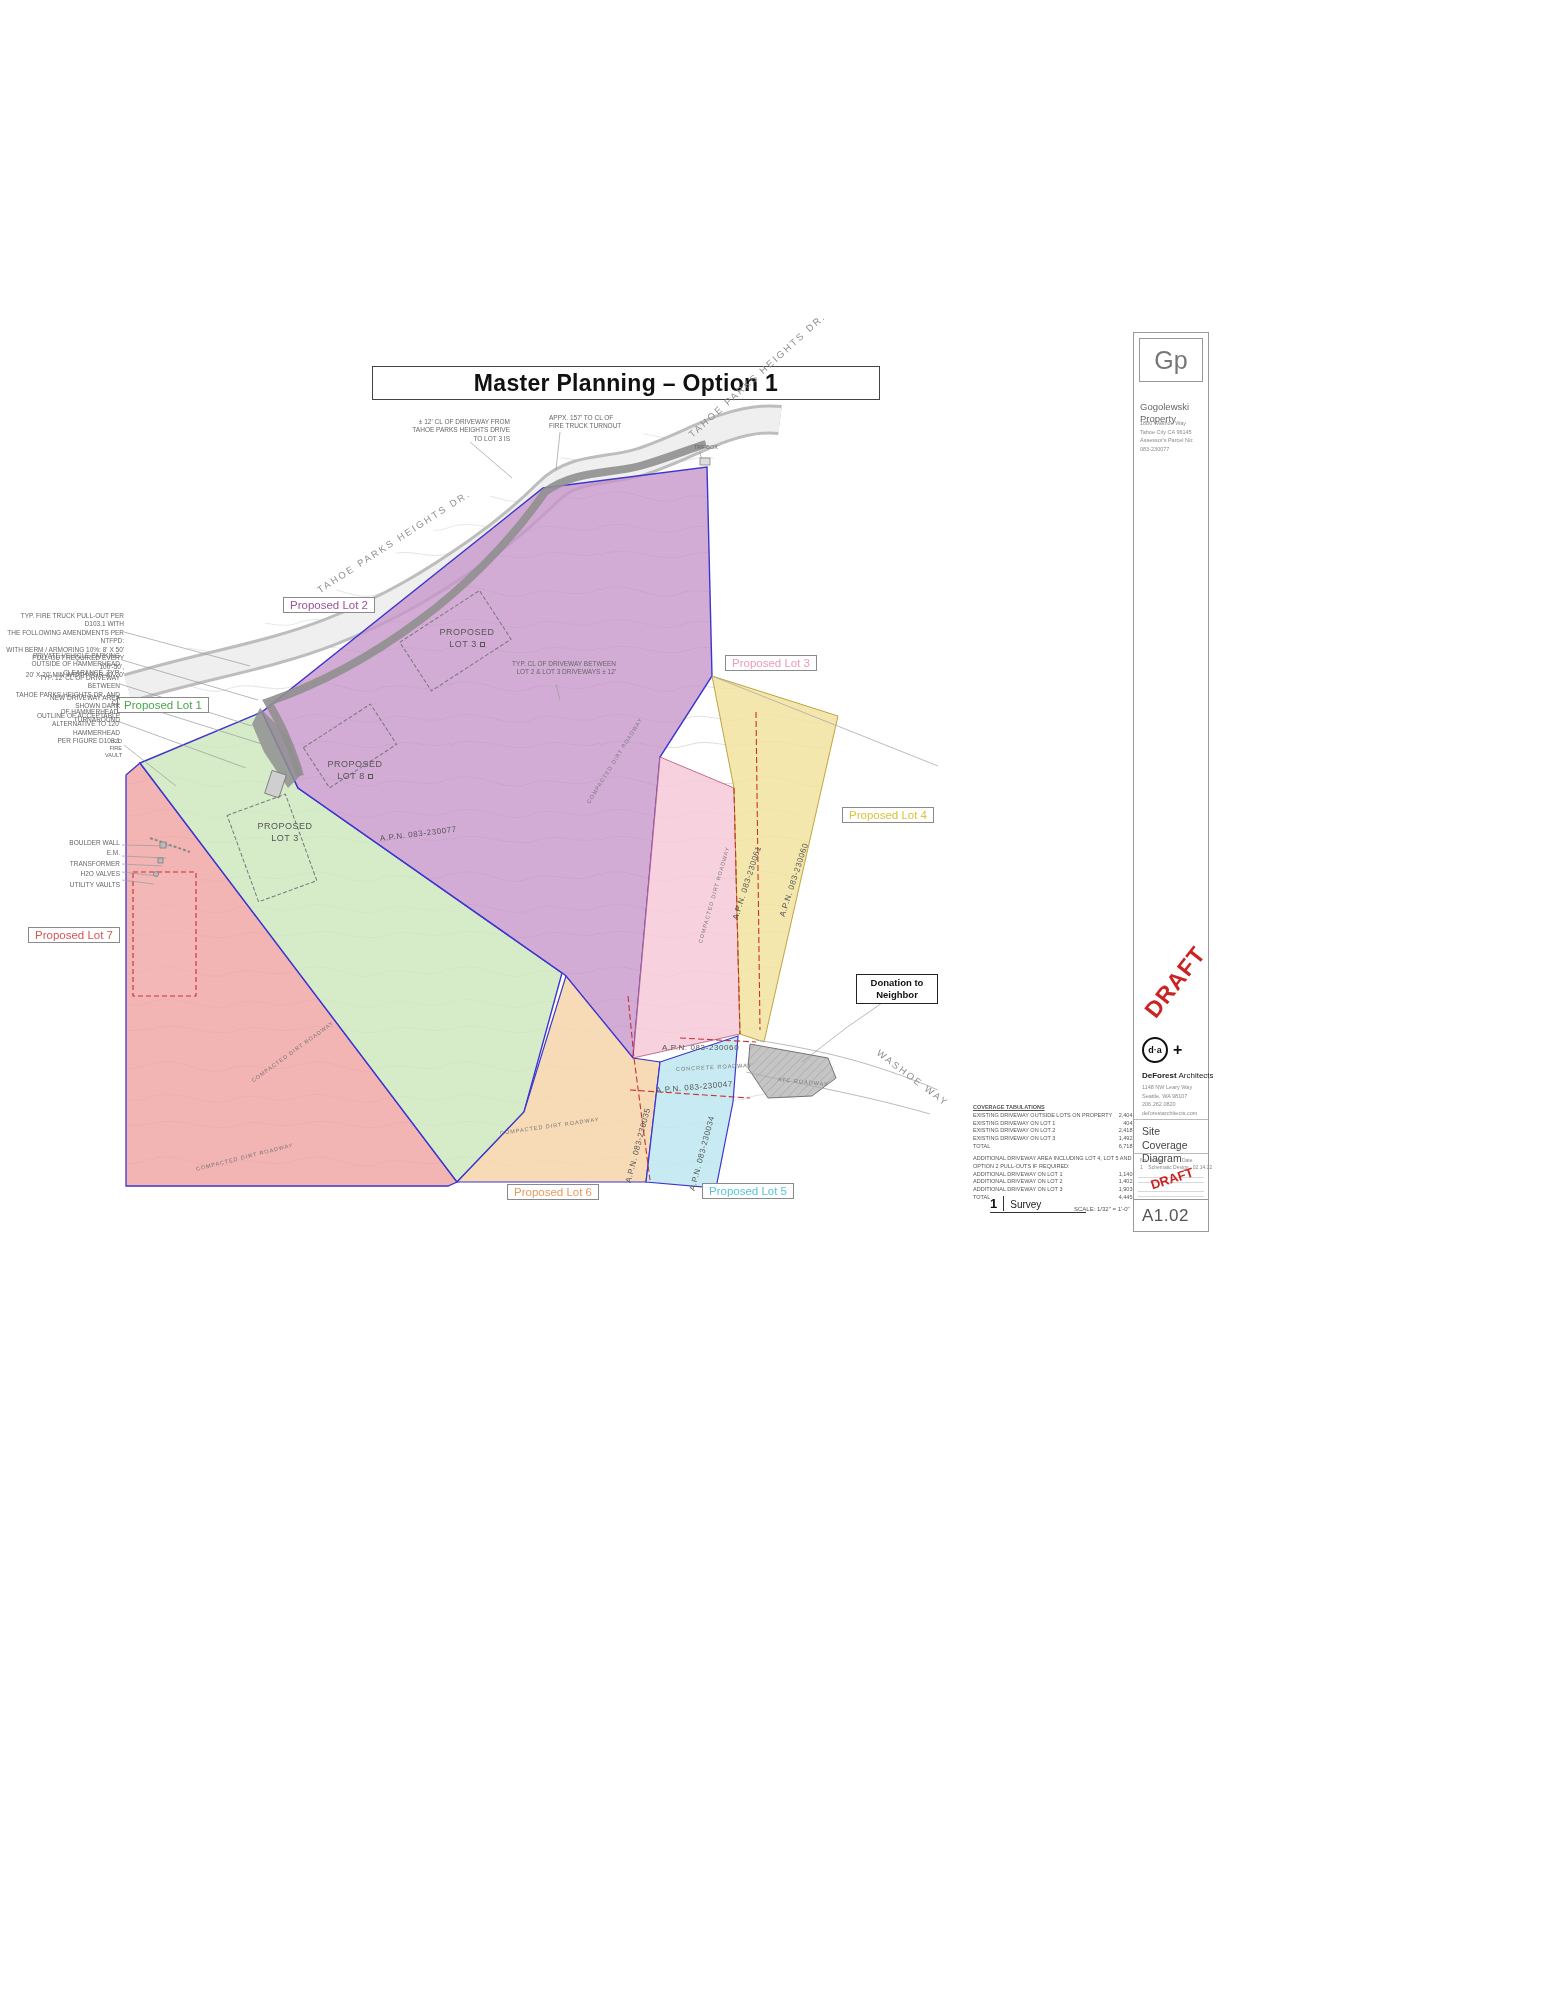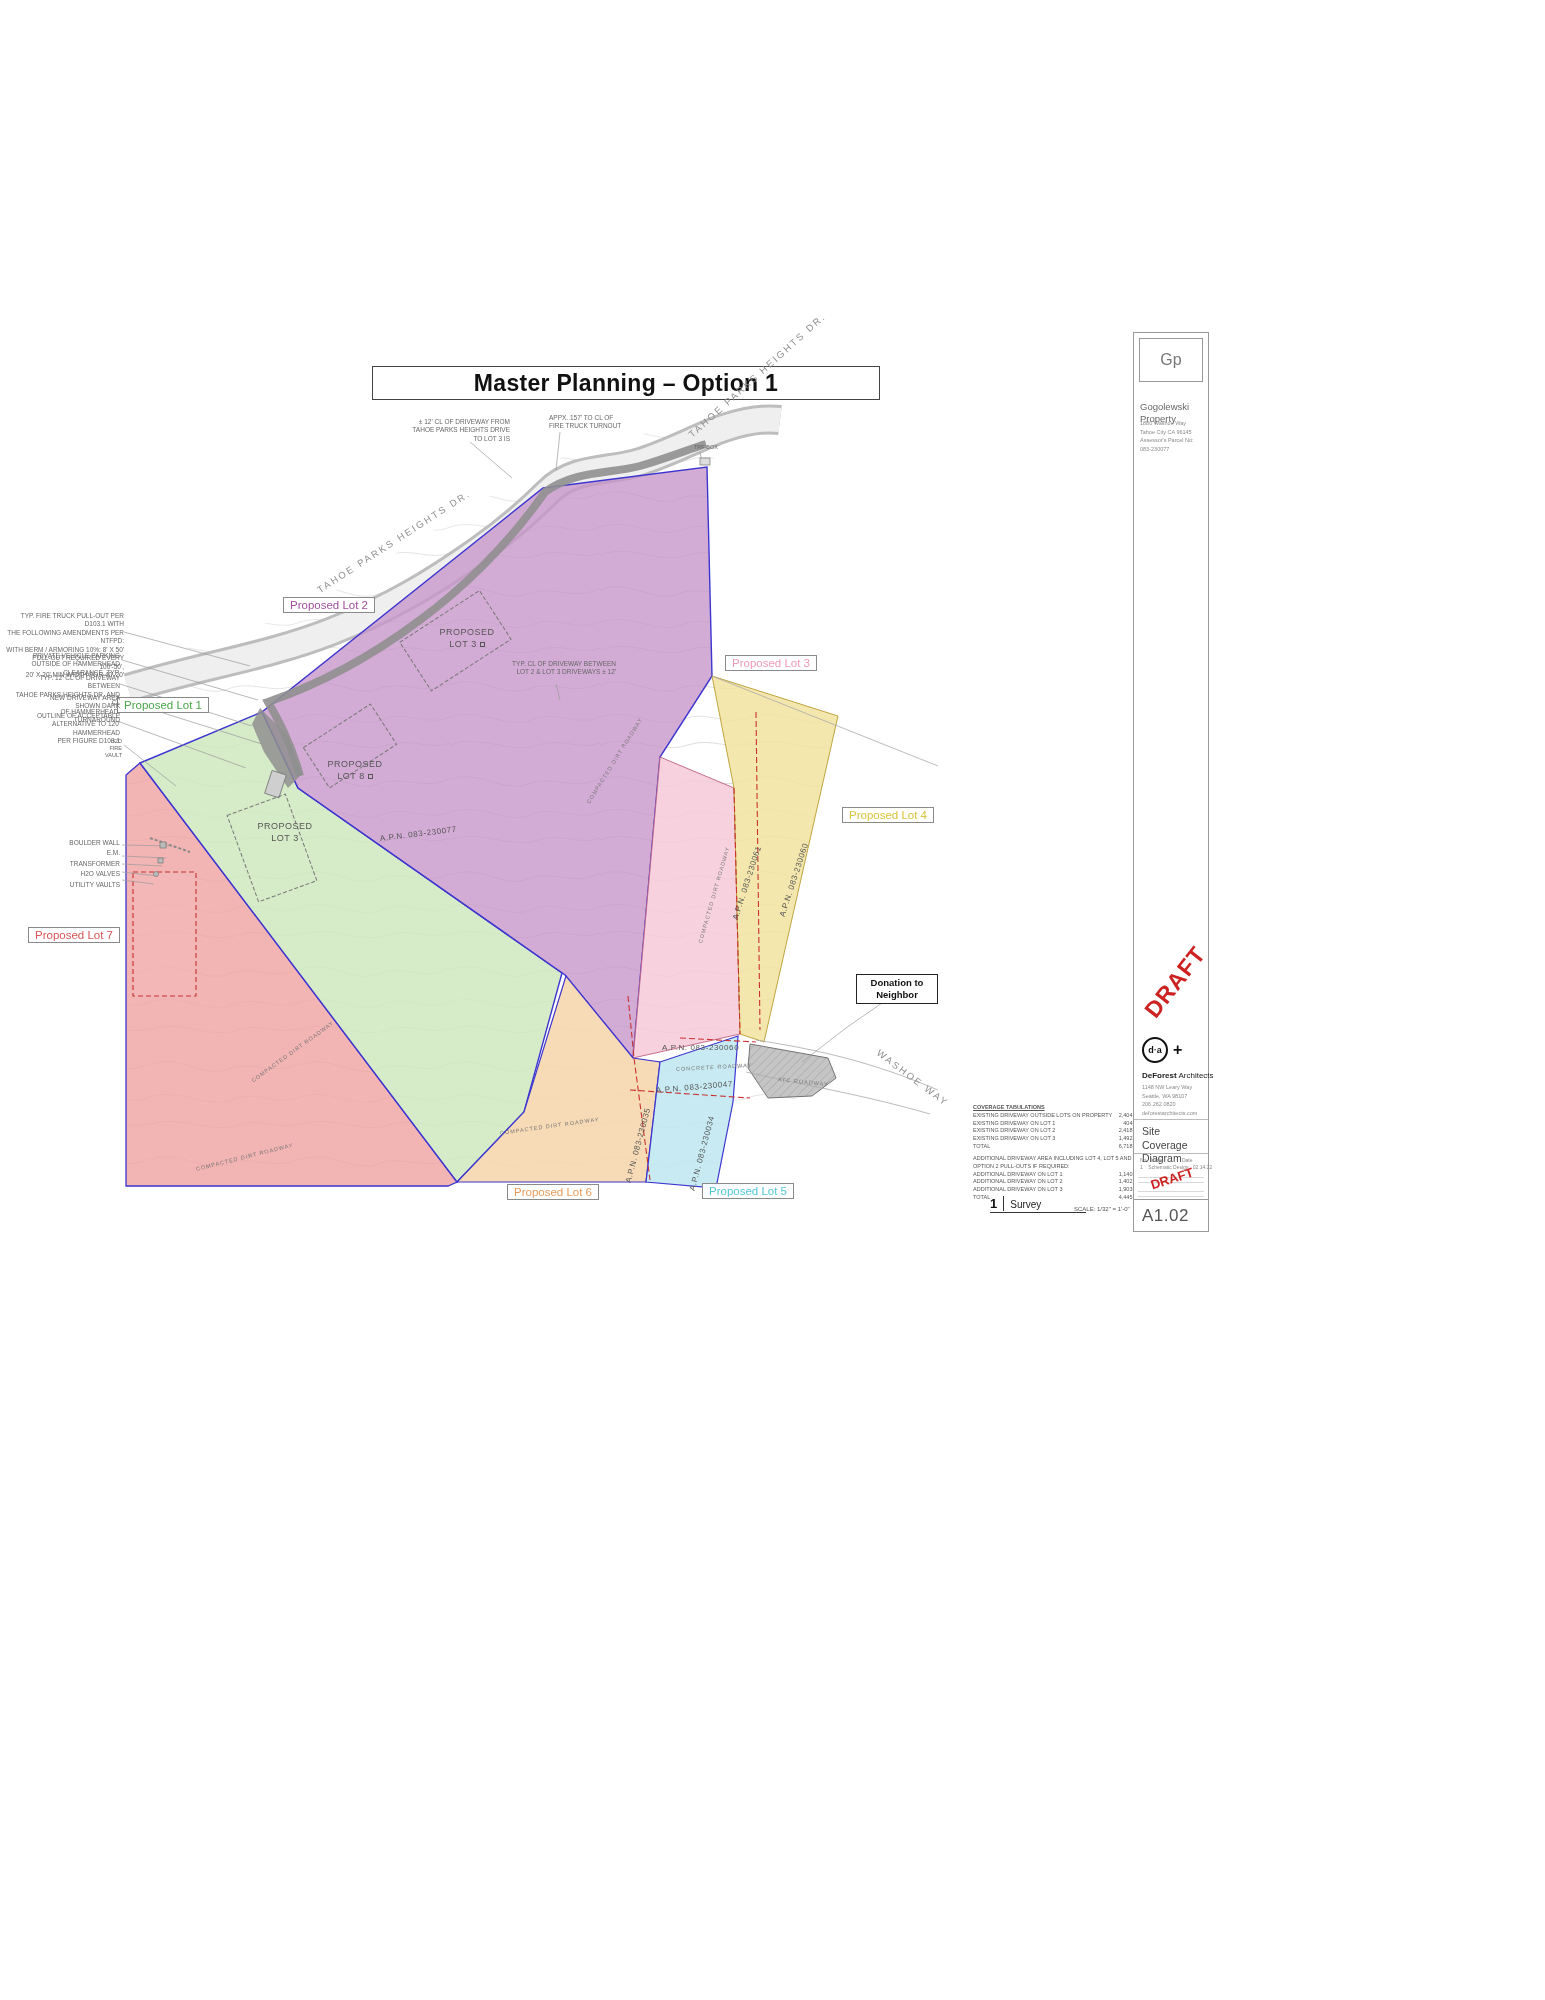--- a/index.html
+++ b/index.html
@@ -44,21 +44,21 @@
   .survey { position:absolute; left:990px; top:1196px; }
   .survey .line1 { display:flex; align-items:baseline; gap:6px; border-bottom:1px solid #333;
     width:96px; padding-bottom:1px; }
   .survey .num { font-size:13px; font-weight:bold; color:#111; border-right:1px solid #333; padding-right:6px; }
   .survey .nm { font-size:10px; color:#222; }
   .scale-note { position:absolute; left:1074px; top:1206px; font-size:6px; color:#555; white-space:nowrap; }
 
   .titleblock { position:absolute; left:1133px; top:332px; width:76px; height:900px;
     border:1px solid #999; background:#fff; }
   .tb-gp { position:absolute; top:5px; left:5px; right:5px; height:44px; border:1px solid #999;
-    display:flex; align-items:center; justify-content:center; font-size:16px; color:#777; }
+    display:flex; align-items:center; justify-content:center; font-size:25px; color:#777; }
   .tb-client { position:absolute; top:56px; left:6px; font-size:9.5px; color:#666; line-height:1.25; white-space:pre-line;margin-top:12px; }
   .tb-clientinfo { position:absolute; top:86px; left:6px; font-size:5.5px; color:#8a8a8a; line-height:1.55; white-space:pre-line; }
   .tb-draft-big { position:absolute; top:640px; left:2px; width:72px; text-align:center; font-size:23px;
     font-weight:bold; color:#cc2222; transform:rotate(-52deg); letter-spacing:1px; }
   .tb-dalogo { position:absolute; top:704px; left:8px; display:flex; align-items:center; gap:5px; }
   .tb-dalogo .circ { width:26px; height:26px; border:2.5px solid #111; border-radius:50%;
     display:flex; align-items:center; justify-content:center; font-size:9px; font-weight:bold; color:#111; }
   .tb-dalogo .plus { font-size:16px; font-weight:bold; color:#111; }
   .tb-firm { position:absolute; top:738px; left:8px; font-size:8px; color:#222; white-space:nowrap; }
   .tb-firminfo { position:absolute; top:750px; left:8px; font-size:5.5px; color:#8a8a8a; line-height:1.55; white-space:pre-line; }

